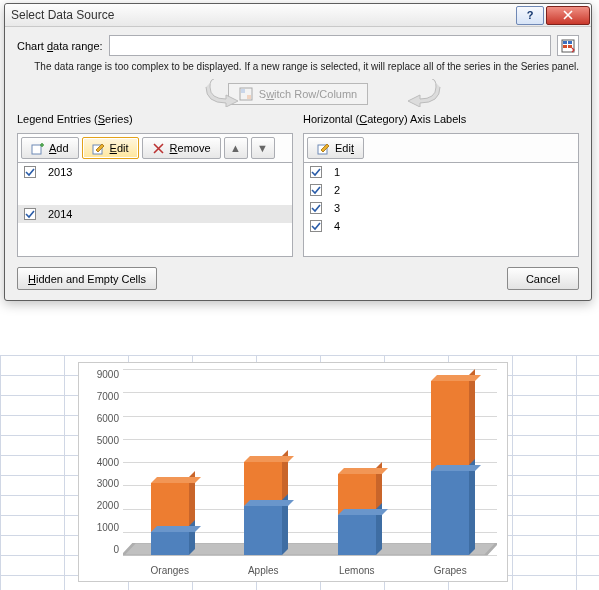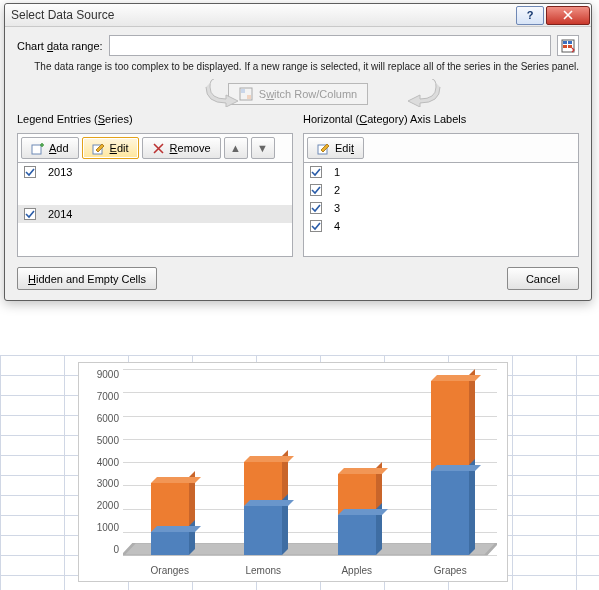--- a/index.html
+++ b/index.html
@@ -344,18 +344,18 @@
             <div class="seg bot" style="position: relative; height: 48%;">
               <div class="face"></div>
               <div class="side"></div>
               <div class="top3d"></div>
             </div>
           </div>
         </div>
       </div>
     <div class="xlabels" id="xlabels">
         <div>Oranges</div>
+        <div>Apples</div>
         <div>Lemons</div>
-        <div>Apples</div>
         <div>Grapes</div>
       </div>
   </div>
 </div>
 
 </body></html>

